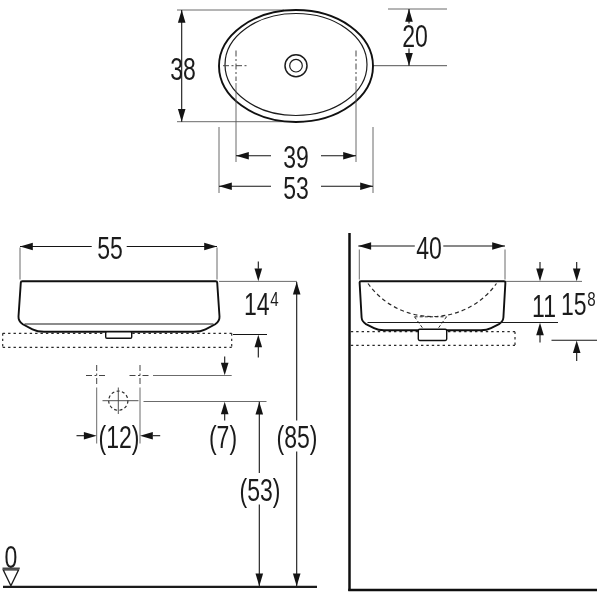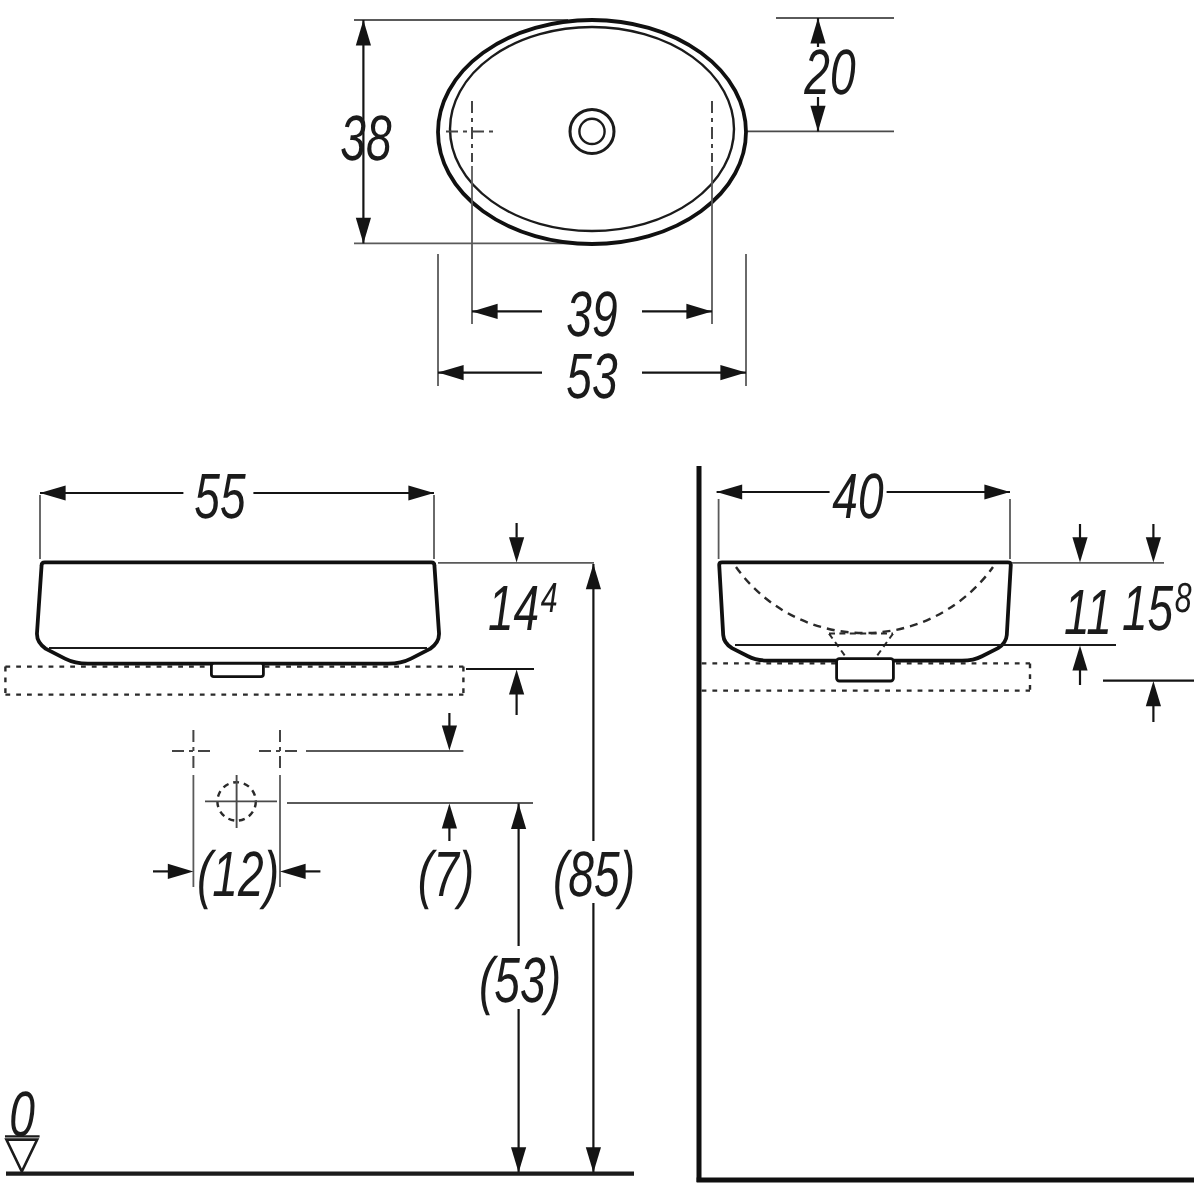--- a/index.html
+++ b/index.html
@@ -1,17 +1,17 @@
 <!DOCTYPE html>
 <html><head>
 <meta charset="utf-8">
 <style>
   html,body{margin:0;padding:0;background:#fff;}
   .stage{position:relative;width:600px;height:597px;background:#fff;overflow:hidden;
-         font-family:"Liberation Sans",sans-serif;font-style:italic;}
+         font-family:"Liberation Sans",sans-serif;}
   .stage svg{position:absolute;left:0;top:0;}
   .lbl{position:absolute;transform:translate(-50%,-50%) scaleX(0.72);
        font-size:32px;color:#1b1b1b;white-space:nowrap;line-height:1;letter-spacing:0px;}
   .lbl .sup{font-size:21px;position:relative;top:-9px;left:1px;}
   .ln{stroke:#1b1b1b;fill:none;}
   .outline{stroke:#101010;stroke-width:1.9;fill:#fff;}
   .thin{stroke:#4a4a4a;stroke-width:0.95;fill:none;}
   .ext{stroke:#5a5a5a;stroke-width:0.9;fill:none;}
   .dim{stroke:#141414;stroke-width:1.1;fill:none;}
   .arr{fill:#141414;stroke:none;}

